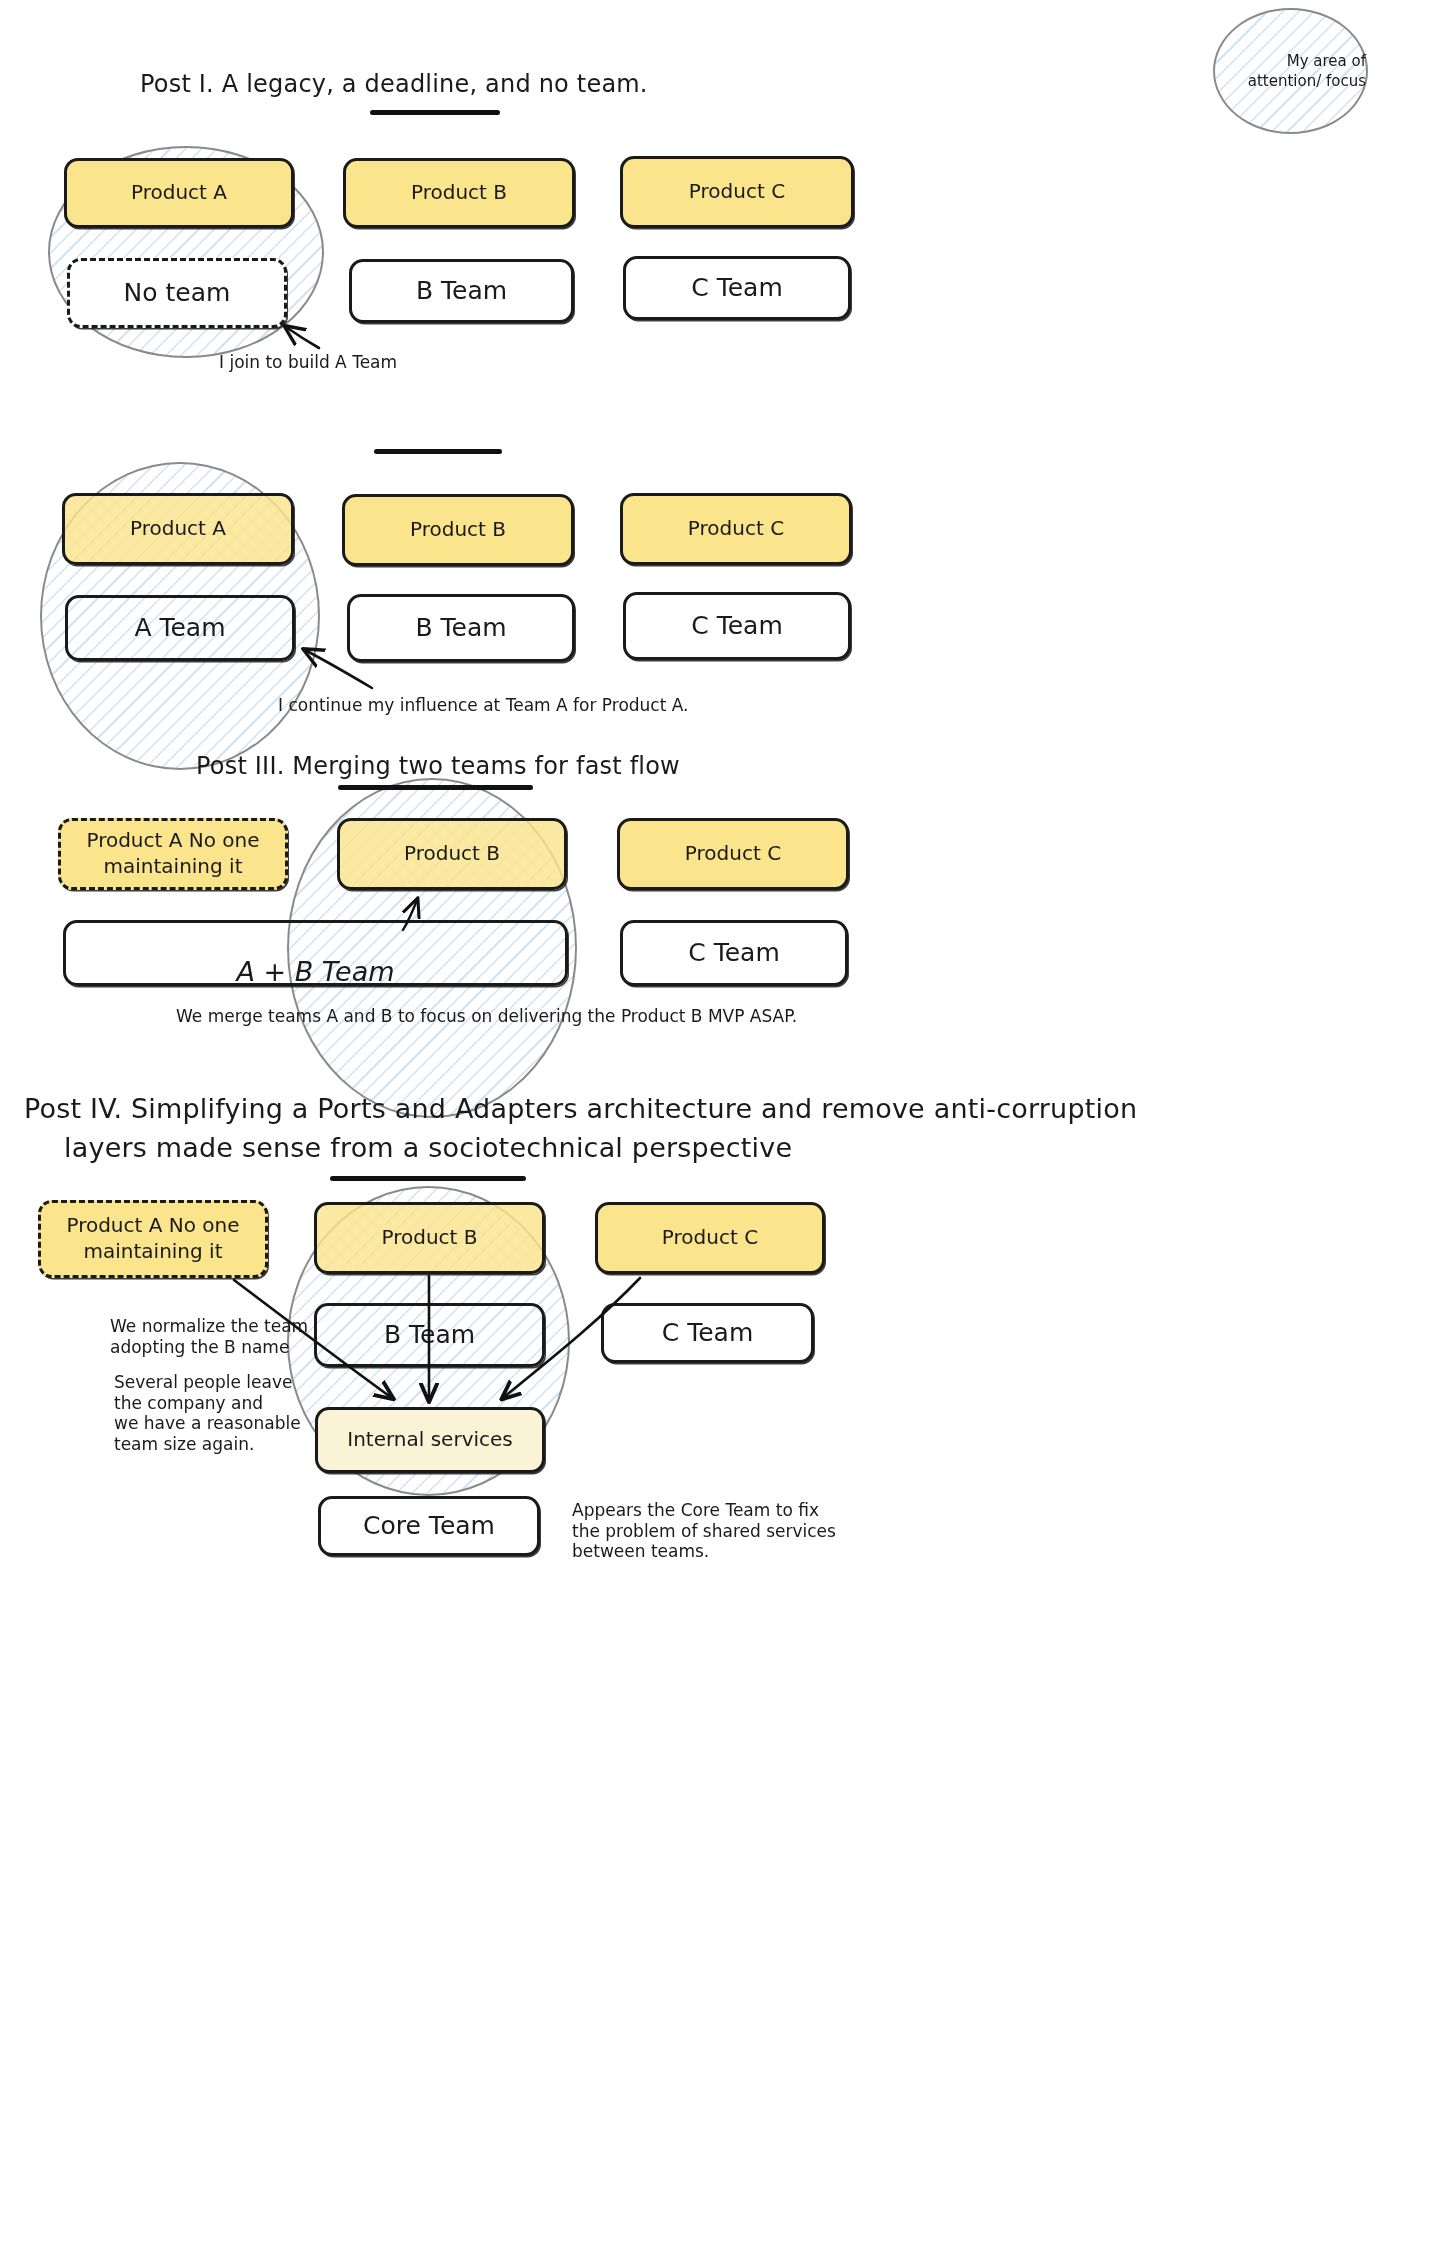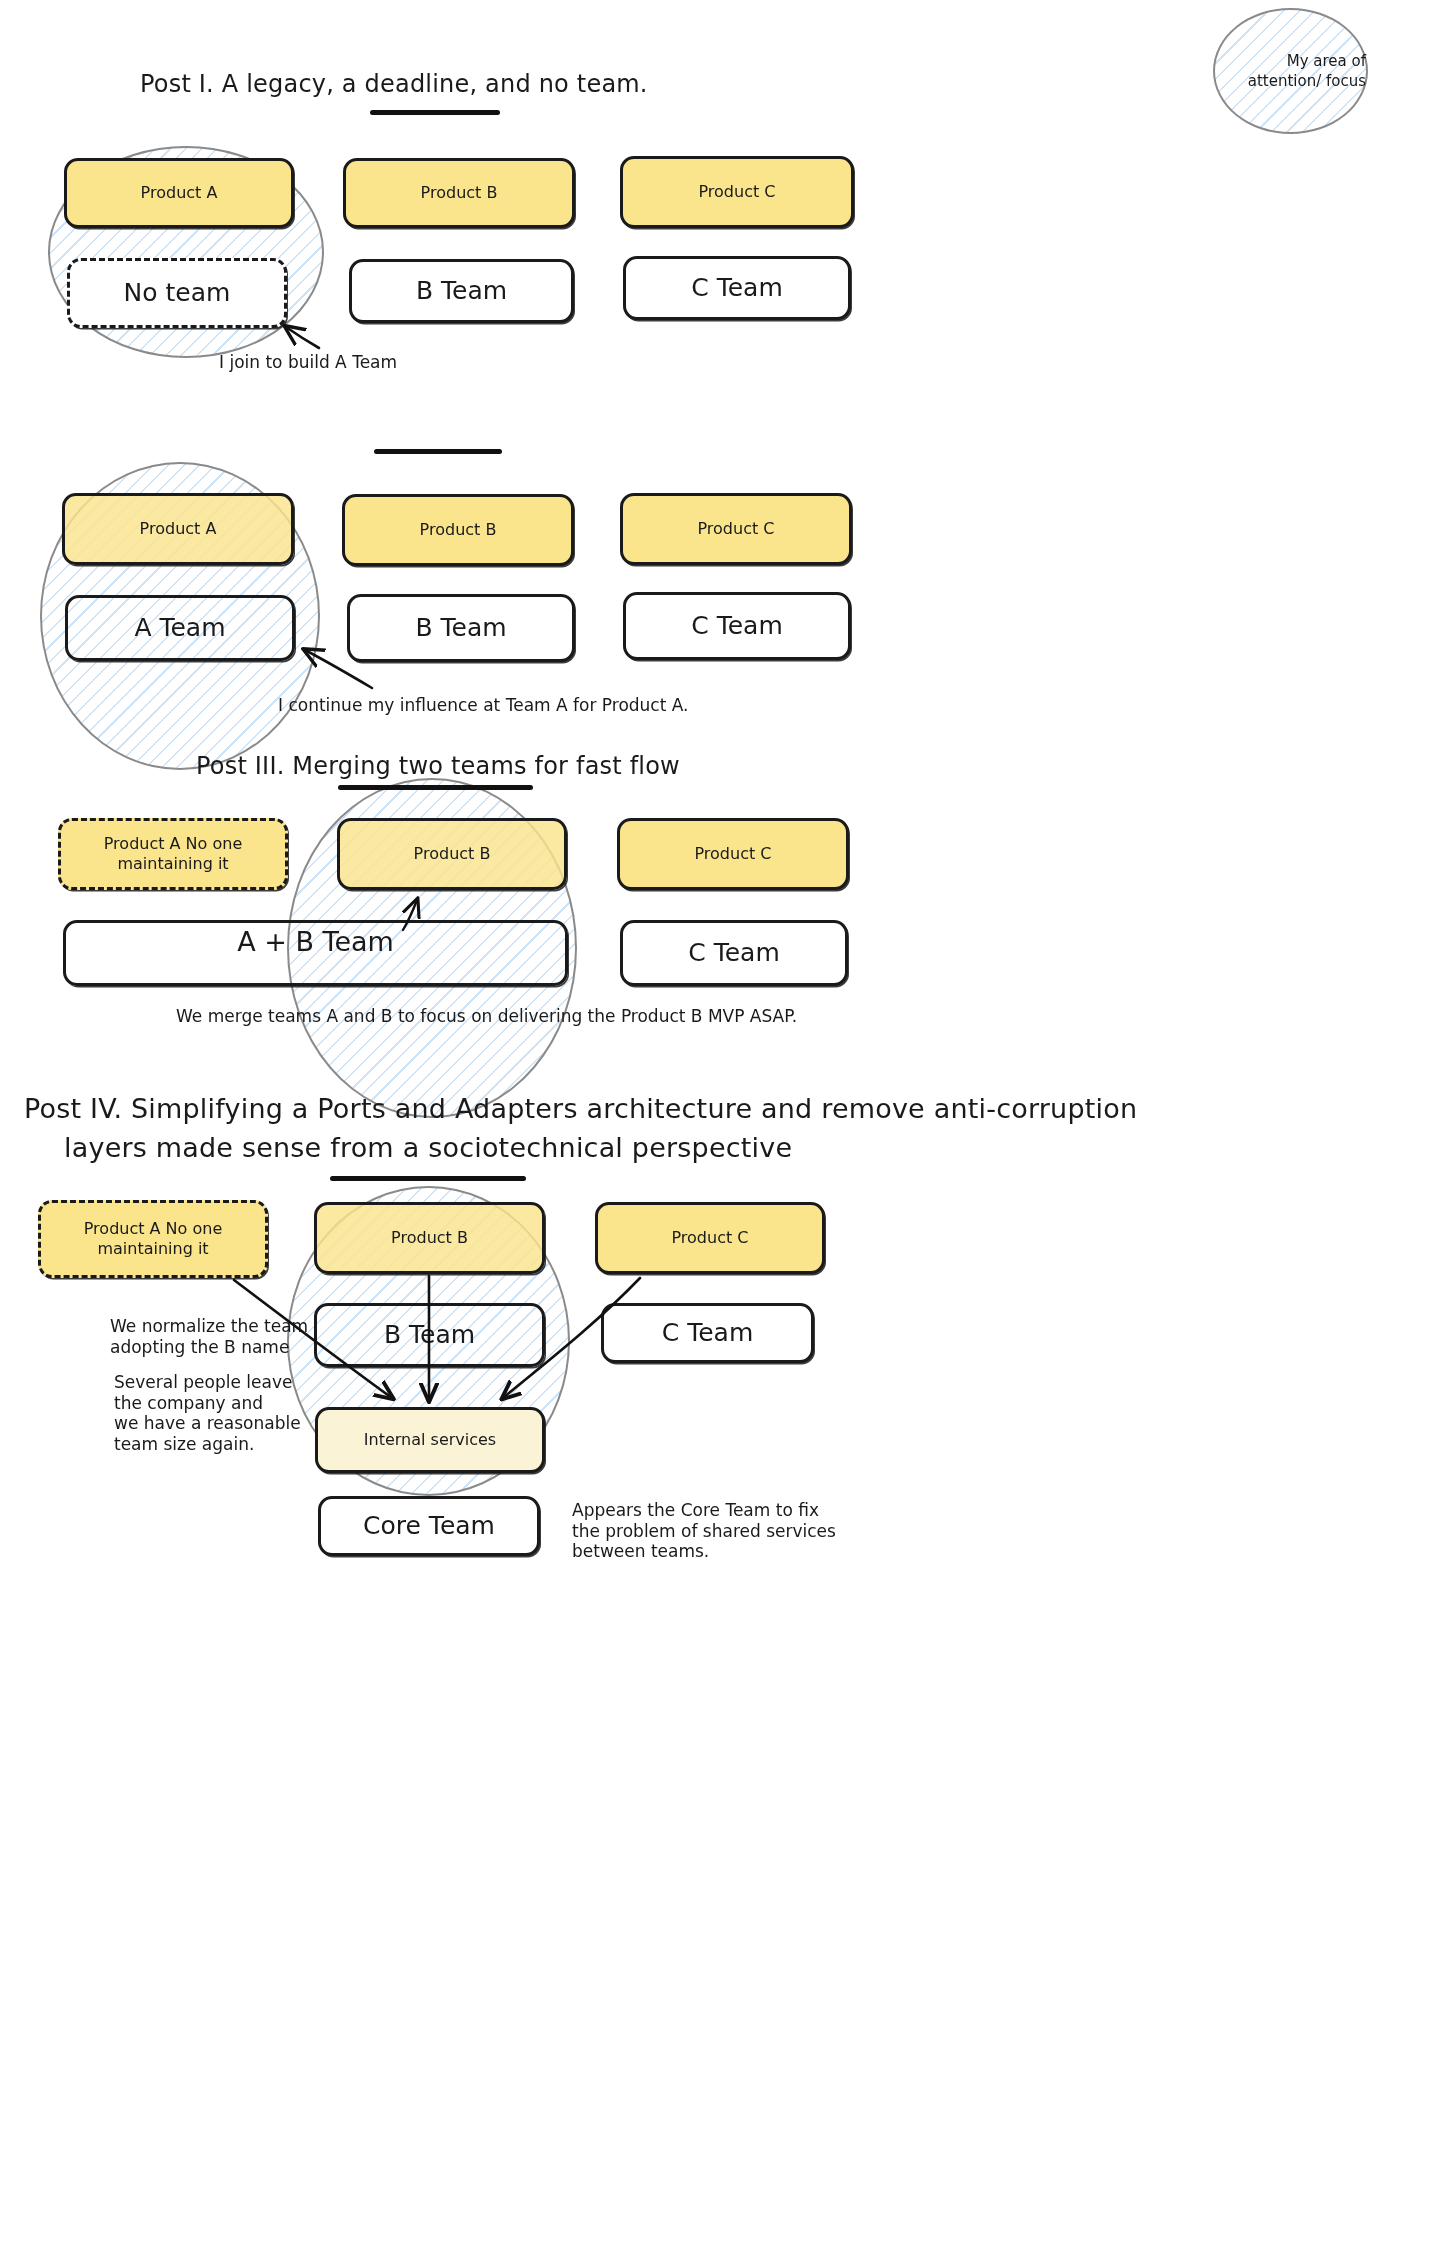--- a/index.html
+++ b/index.html
@@ -45,21 +45,21 @@
   .boxlabel {
     position: absolute;
     display: flex;
     align-items: center;
     justify-content: center;
     text-align: center;
     color: #1a1a1a;
     pointer-events: none;
     line-height: 1.28;
   }
-  .lbl-sm { font-size: 16px; }
+  .lbl-sm { font-size: 20px; }
   .lbl-lg { font-size: 25px; }
   .lbl-xl { font-size: 27px; }
 
   
   .box {
     position: absolute;
     border: 3px solid #1a1a1a;
     border-radius: 14px;
     box-sizing: border-box;
     box-shadow: 1.5px 2px 0 -0.5px rgba(26,26,26,0.85);
@@ -176,21 +176,21 @@
   <div class="boxlabel lbl-sm" style="left:58px; top:818px; width:230px; height:72px;">Product A
 No one maintaining it</div>
 
   <div class="box translucent" style="left:337px; top:818px; width:230px; height:72px;"></div>
   <div class="boxlabel lbl-sm" style="left:337px; top:818px; width:230px; height:72px;">Product B</div>
 
   <div class="box yellow" style="left:617px; top:818px; width:232px; height:72px;"></div>
   <div class="boxlabel lbl-sm" style="left:617px; top:818px; width:232px; height:72px;">Product C</div>
 
   <div class="box" style="left:63px; top:920px; width:505px; height:66px; background:transparent;"></div>
-  <div class="boxlabel lbl-xl" style="left:63px; top:910px; width:505px; height:64px;">A + B Team</div>
+  <div class="boxlabel lbl-xl" style="left:63px; top:940px; width:505px; height:64px;font-style:italic;">A + B Team</div>
 
   <div class="box white" style="left:620px; top:920px; width:228px; height:66px;"></div>
   <div class="boxlabel lbl-lg" style="left:620px; top:920px; width:228px; height:66px;">C Team</div>
 
   <div class="txt caption" style="left:176px; top:1006px;">We merge teams A and B to focus on delivering the Product B MVP ASAP.</div>
 
   <div class="txt title small" style="left:24px; top:1093px;">Post IV. Simplifying a Ports and Adapters architecture and remove anti-corruption</div>
   <div class="txt title small" style="left:24px; top:1132px;margin-left:40px;">layers made sense from a sociotechnical perspective</div>
 
   <div class="focus" style="left:287px; top:1186px; width:283px; height:310px;"></div>

